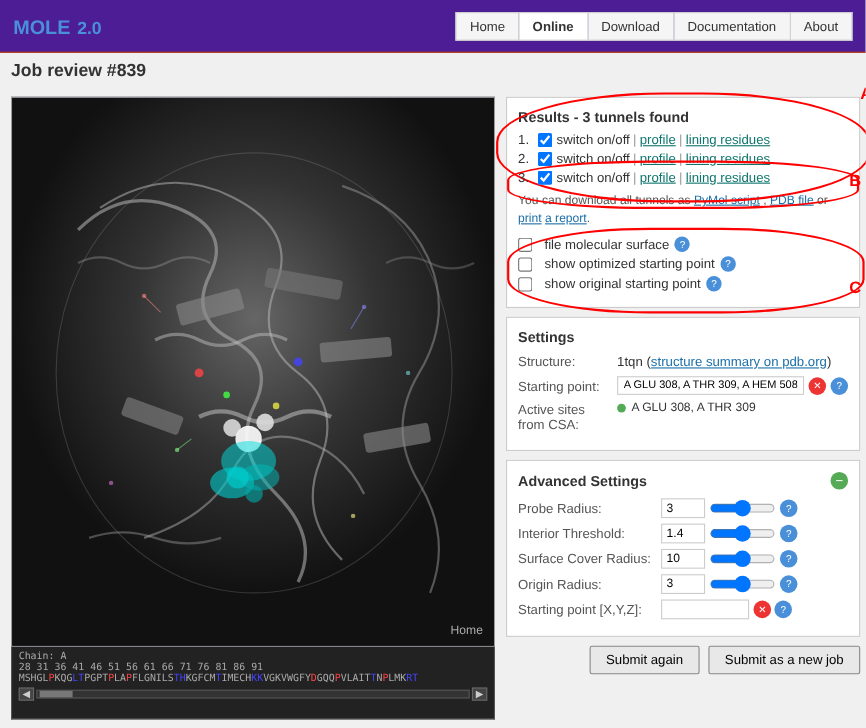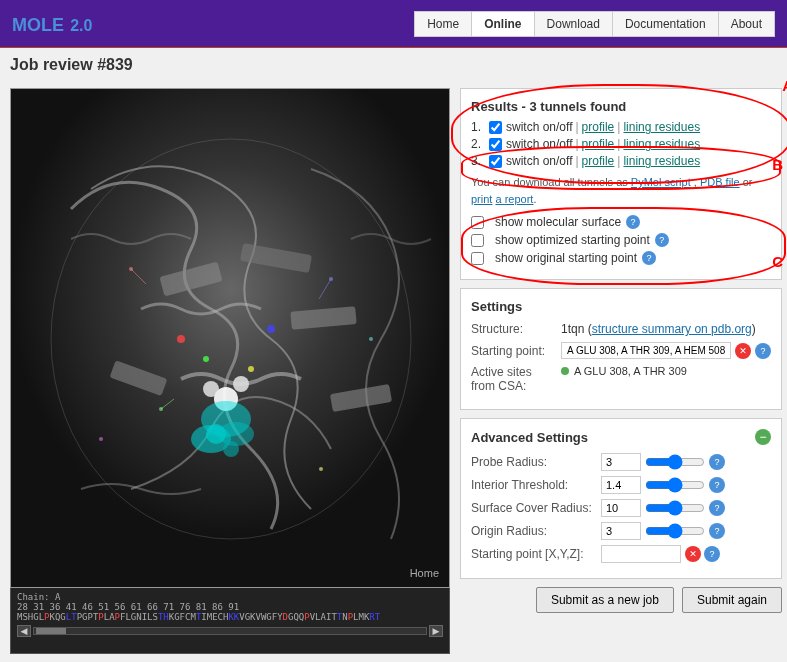--- a/index.html
+++ b/index.html
@@ -481,21 +481,21 @@
         or <a>print</a>
         <a>a report</a>.
       </div>
 
       <div style="position:relative; margin-top:8px;">
         <div style="position:absolute; top:-8px; left:-10px; width:calc(100% + 25px); height:78px; border:2px solid red; border-radius:40%; pointer-events:none;"></div>
         <span style="position:absolute; bottom:-5px; right:-12px; font-weight:bold; font-size:15px; color:red;">C</span>
 
         <div class="show-option">
           <input type="checkbox" style="">
-          <span style="margin-left:5px;">show molecular surface</span>
+          <span style="margin-left:5px;">file molecular surface</span>
           <span class="help-icon">?</span>
         </div>
         <div class="show-option">
           <input type="checkbox" style="">
           <span style="margin-left:5px;">show optimized starting point</span>
           <span class="help-icon">?</span>
         </div>
         <div class="show-option">
           <input type="checkbox" style="">
           <span style="margin-left:5px;">show original starting point</span>
@@ -575,18 +575,18 @@
       <div class="adv-row">
         <span class="adv-label">Starting point [X,Y,Z]:</span>
         <input type="text" class="adv-input" style="width: 80px; margin-right: 4px;">
         <button class="btn-red-x">✕</button>
         <button class="btn-info" style="margin-left:3px;">?</button>
       </div>
 
     </div>
 
     <div class="submit-row">
+      <button class="submit-btn">Submit again</button>
       <button class="submit-btn">Submit as a new job</button>
-      <button class="submit-btn">Submit again</button>
     </div>
 
   </div>
 </div>
 
 </body></html>

